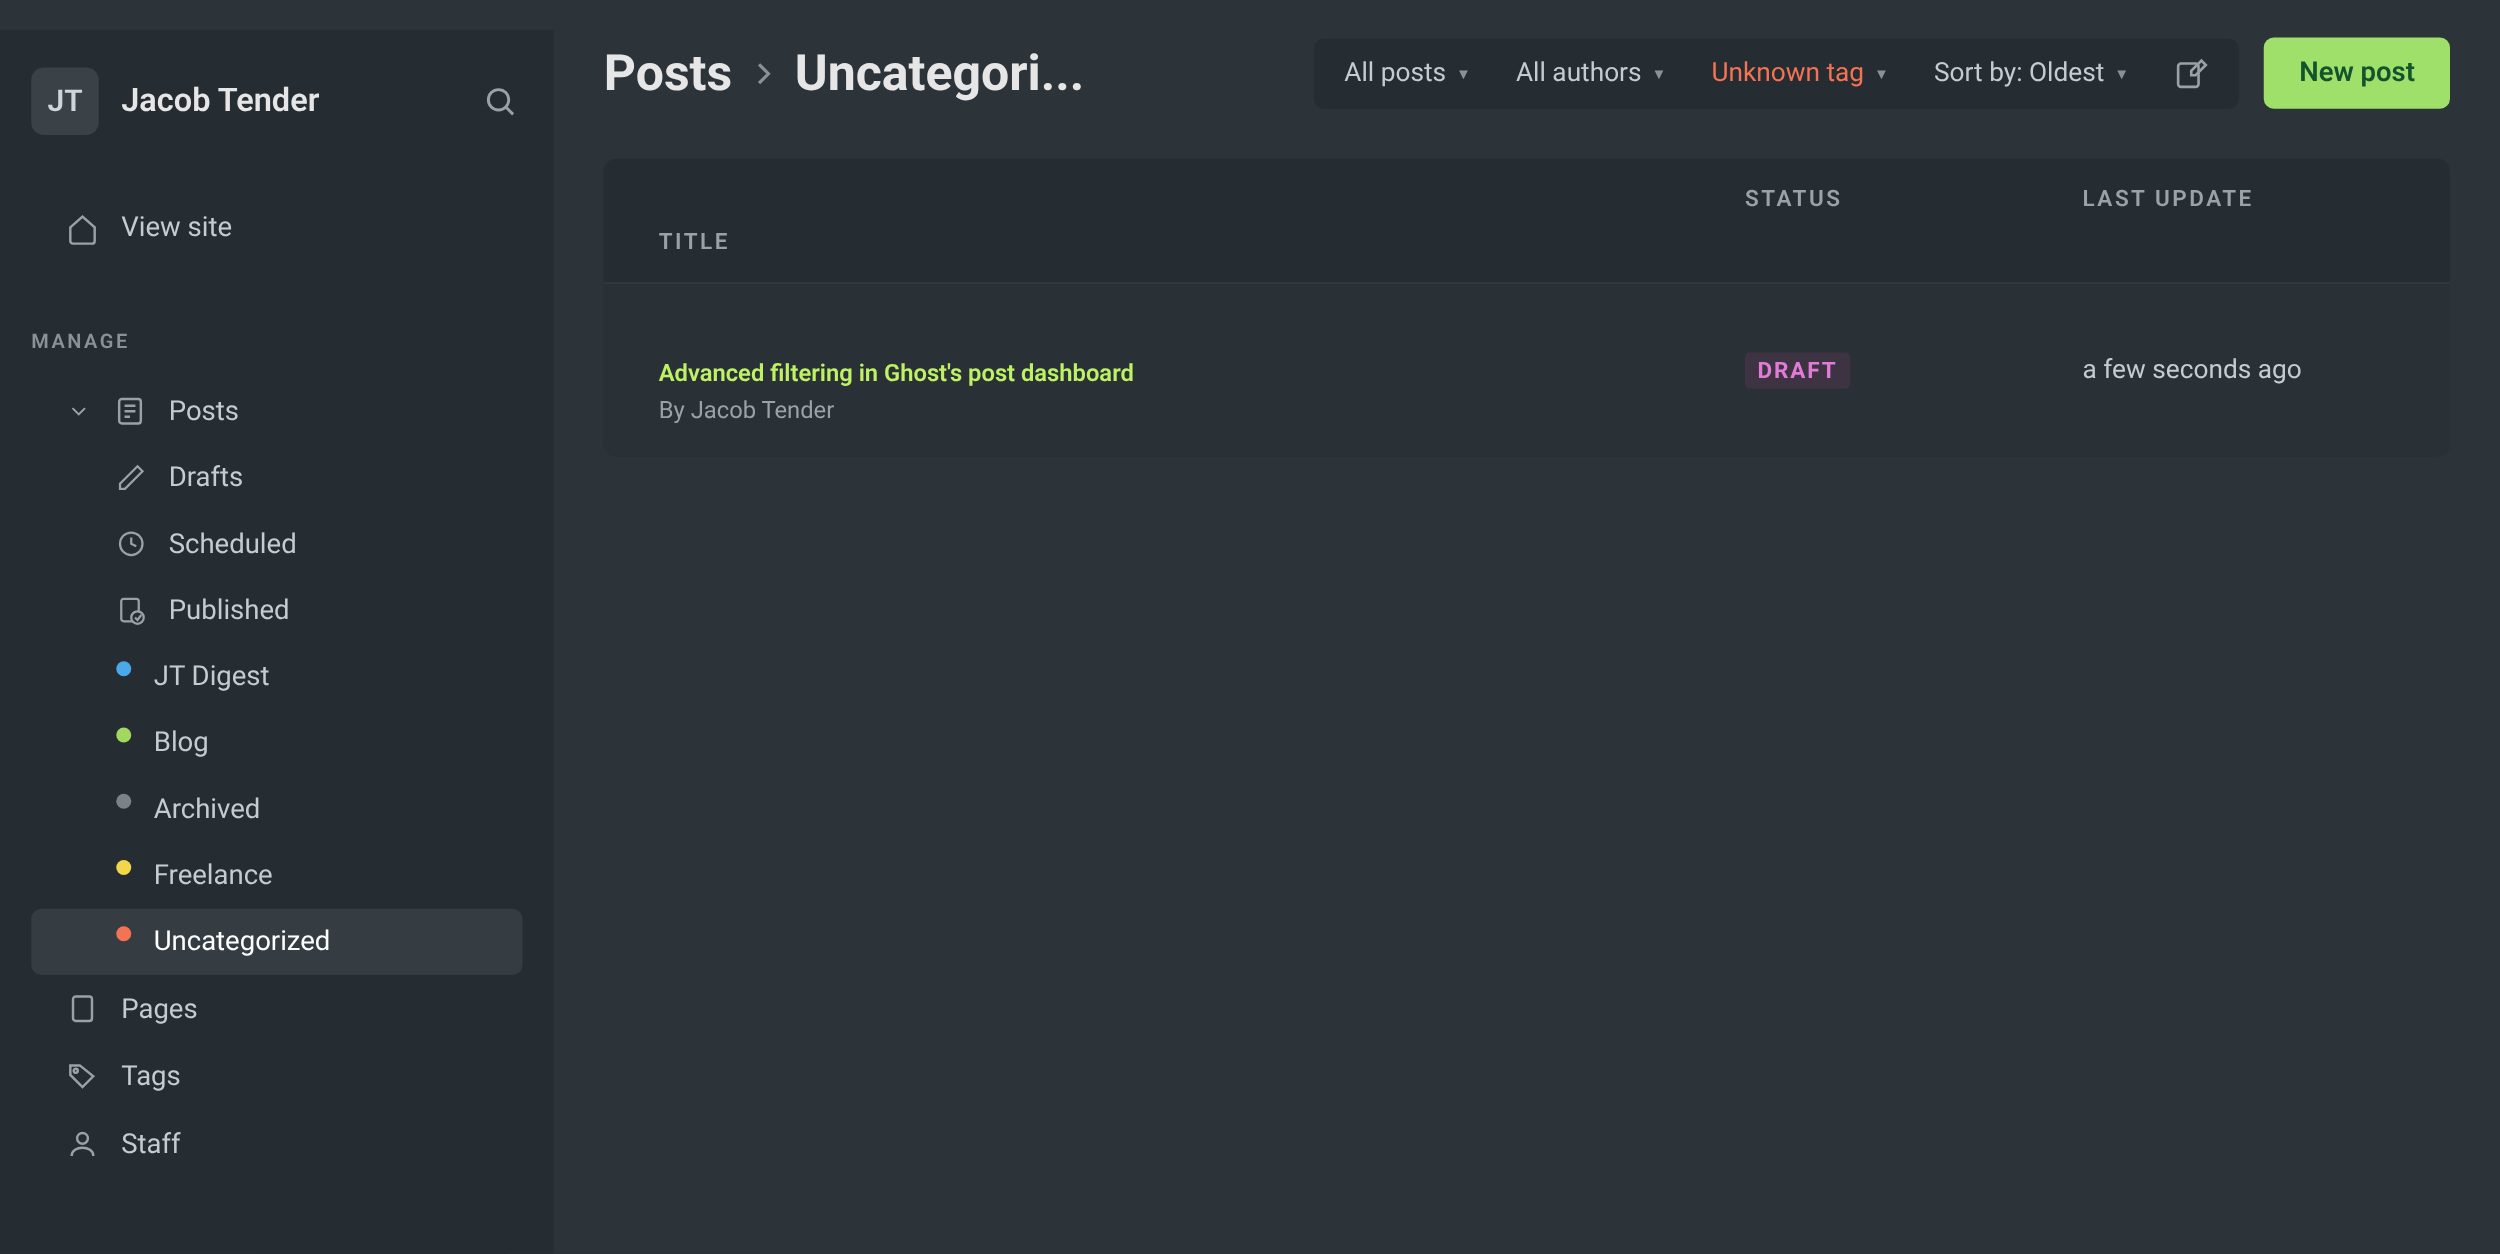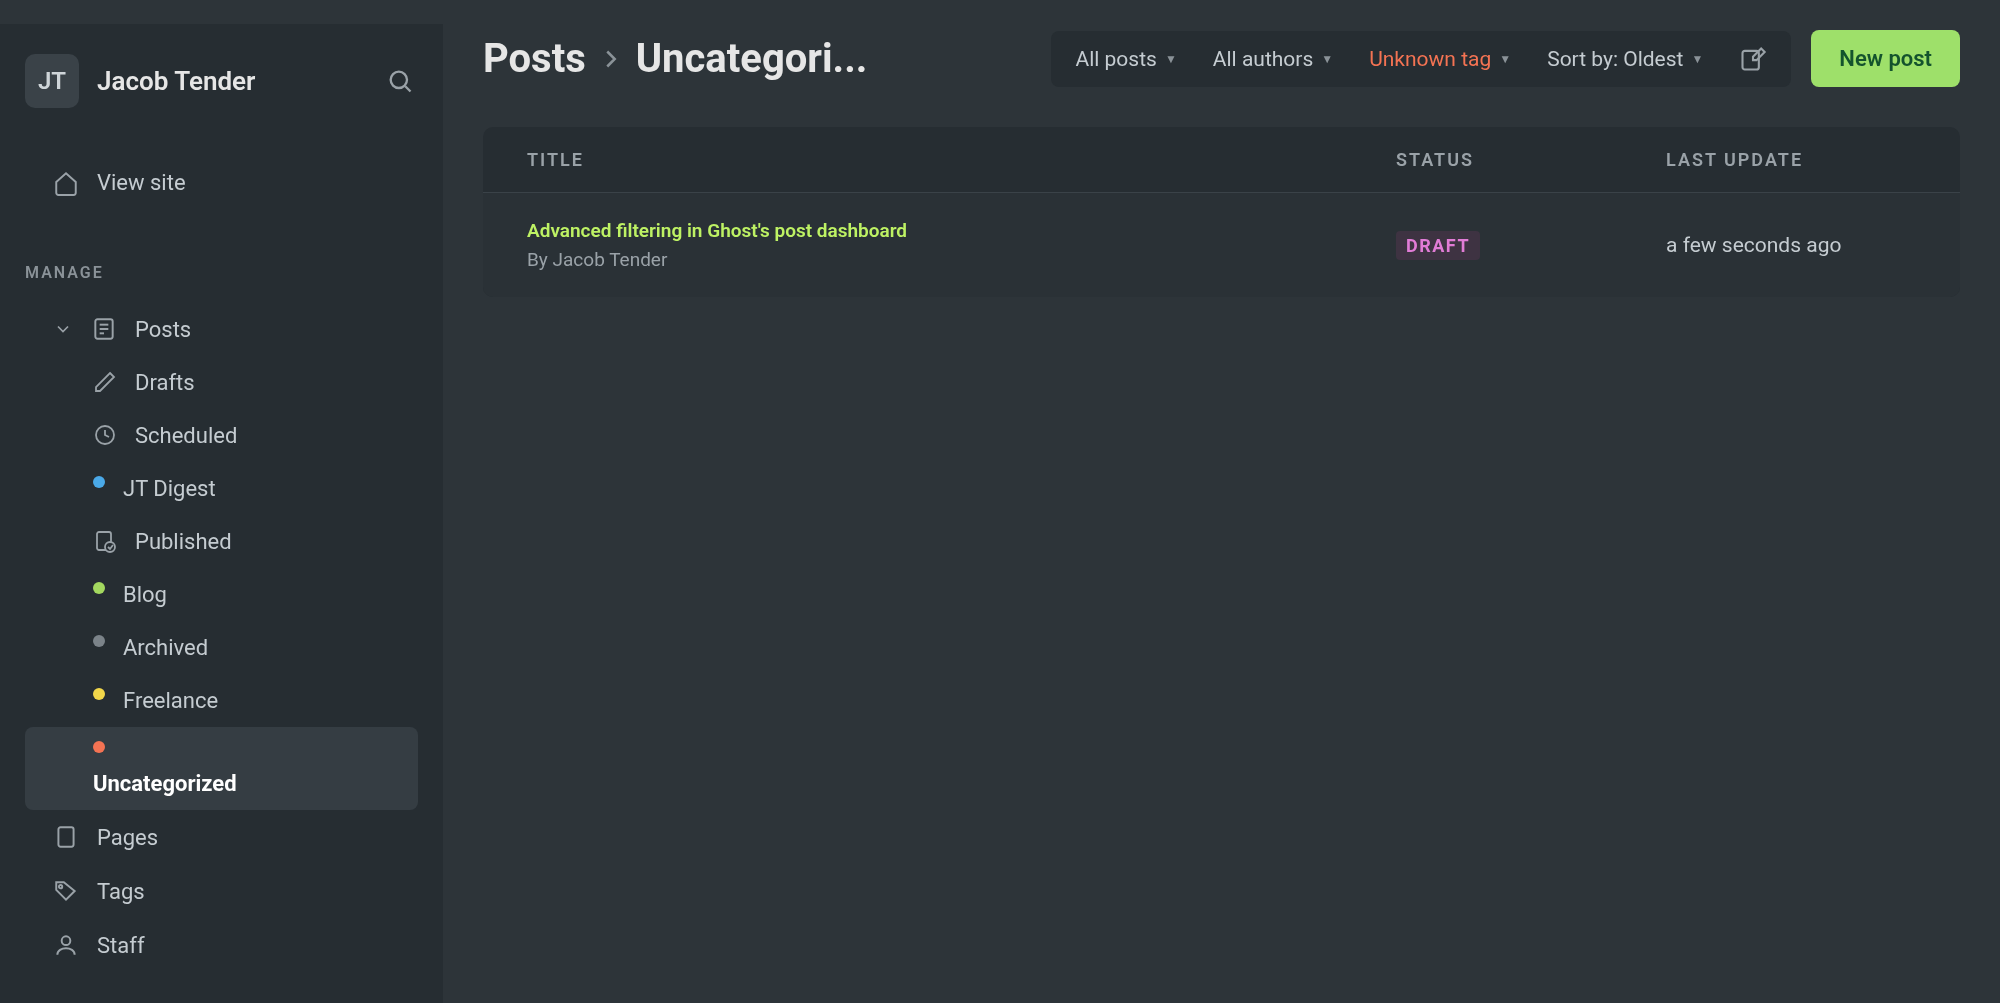--- a/index.html
+++ b/index.html
@@ -86,23 +86,22 @@
       align-items: flex-start;
       gap: 18px;
       padding: 14px 28px 14px 68px;
       font-size: 22px;
       color: #c5ccd1;
       cursor: pointer;
       border-radius: 8px;
     }
     .sub-item.active {
       background: #353d43;
-      font-weight: 700;
+      font-weight: 400;
       color: #fff;
-      flex-direction: column;
     }
     .dot {
       width: 12px;
       height: 12px;
       border-radius: 50%;
       flex-shrink: 0;
     }
     .main {
       flex: 1;
       padding: 30px 40px;
@@ -181,21 +180,21 @@
     }
     .table-header {
       display: flex;
       padding: 22px 44px;
       font-size: 18px;
       letter-spacing: 2px;
       color: #9aa2a8;
       font-weight: 600;
       border-bottom: 1px solid #3a4248;
     }
-    .col-title { flex: 1; }
+    .col-title { flex: 1; margin-top: 34px; }
     .col-status { width: 270px; }
     .col-update { width: 250px; }
     .table-row {
       display: flex;
       padding: 26px 44px;
       align-items: center;
       background: #2a3136;
     }
     .post-title {
       font-size: 19px;
@@ -271,30 +270,30 @@
     <span>Drafts</span>
   </div>
   <div class="sub-item">
     <svg width="24" height="24" viewBox="0 0 24 24" fill="none" stroke="#9aa2a8" stroke-width="1.8">
         <circle cx="12" cy="12" r="9"></circle>
         <polyline points="12 7 12 12 16 14"></polyline>
       </svg>
     <span>Scheduled</span>
   </div>
   <div class="sub-item">
-    <span class="dot" style="background:#4aa9e8"></span>
-    <span>JT Digest</span>
-  </div>
-  <div class="sub-item">
     <svg width="24" height="24" viewBox="0 0 24 24" fill="none" stroke="#9aa2a8" stroke-width="1.8">
         <rect x="4" y="3" width="14" height="18" rx="2"></rect>
         <circle cx="17" cy="18" r="5" fill="#262d32"></circle>
         <polyline points="15 18 17 20 20 16"></polyline>
       </svg>
     <span>Published</span>
+  </div>
+  <div class="sub-item">
+    <span class="dot" style="background:#4aa9e8"></span>
+    <span>JT Digest</span>
   </div>
   <div class="sub-item">
     <span class="dot" style="background:#a3d85f"></span>
     <span>Blog</span>
   </div>
   <div class="sub-item">
     <span class="dot" style="background:#7b8389"></span>
     <span>Archived</span>
   </div>
   <div class="sub-item">

